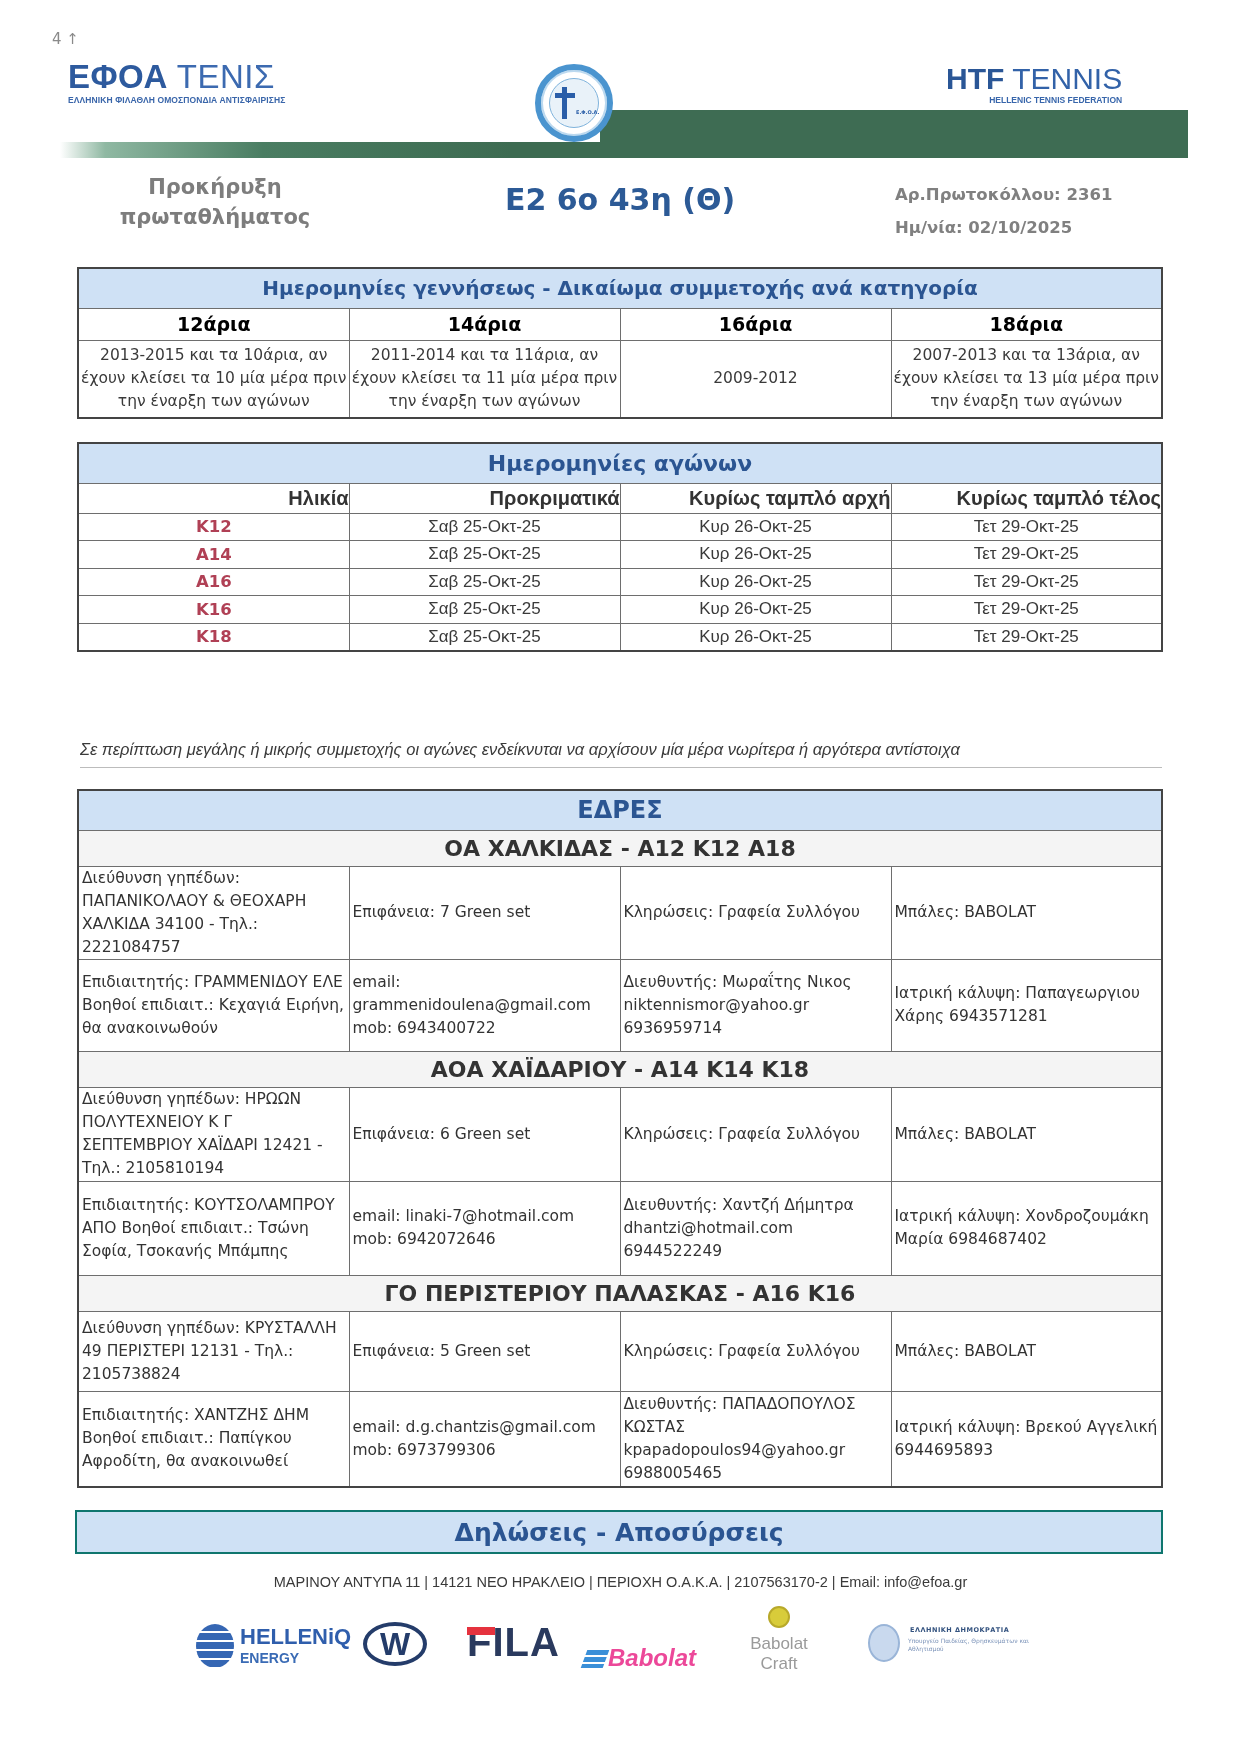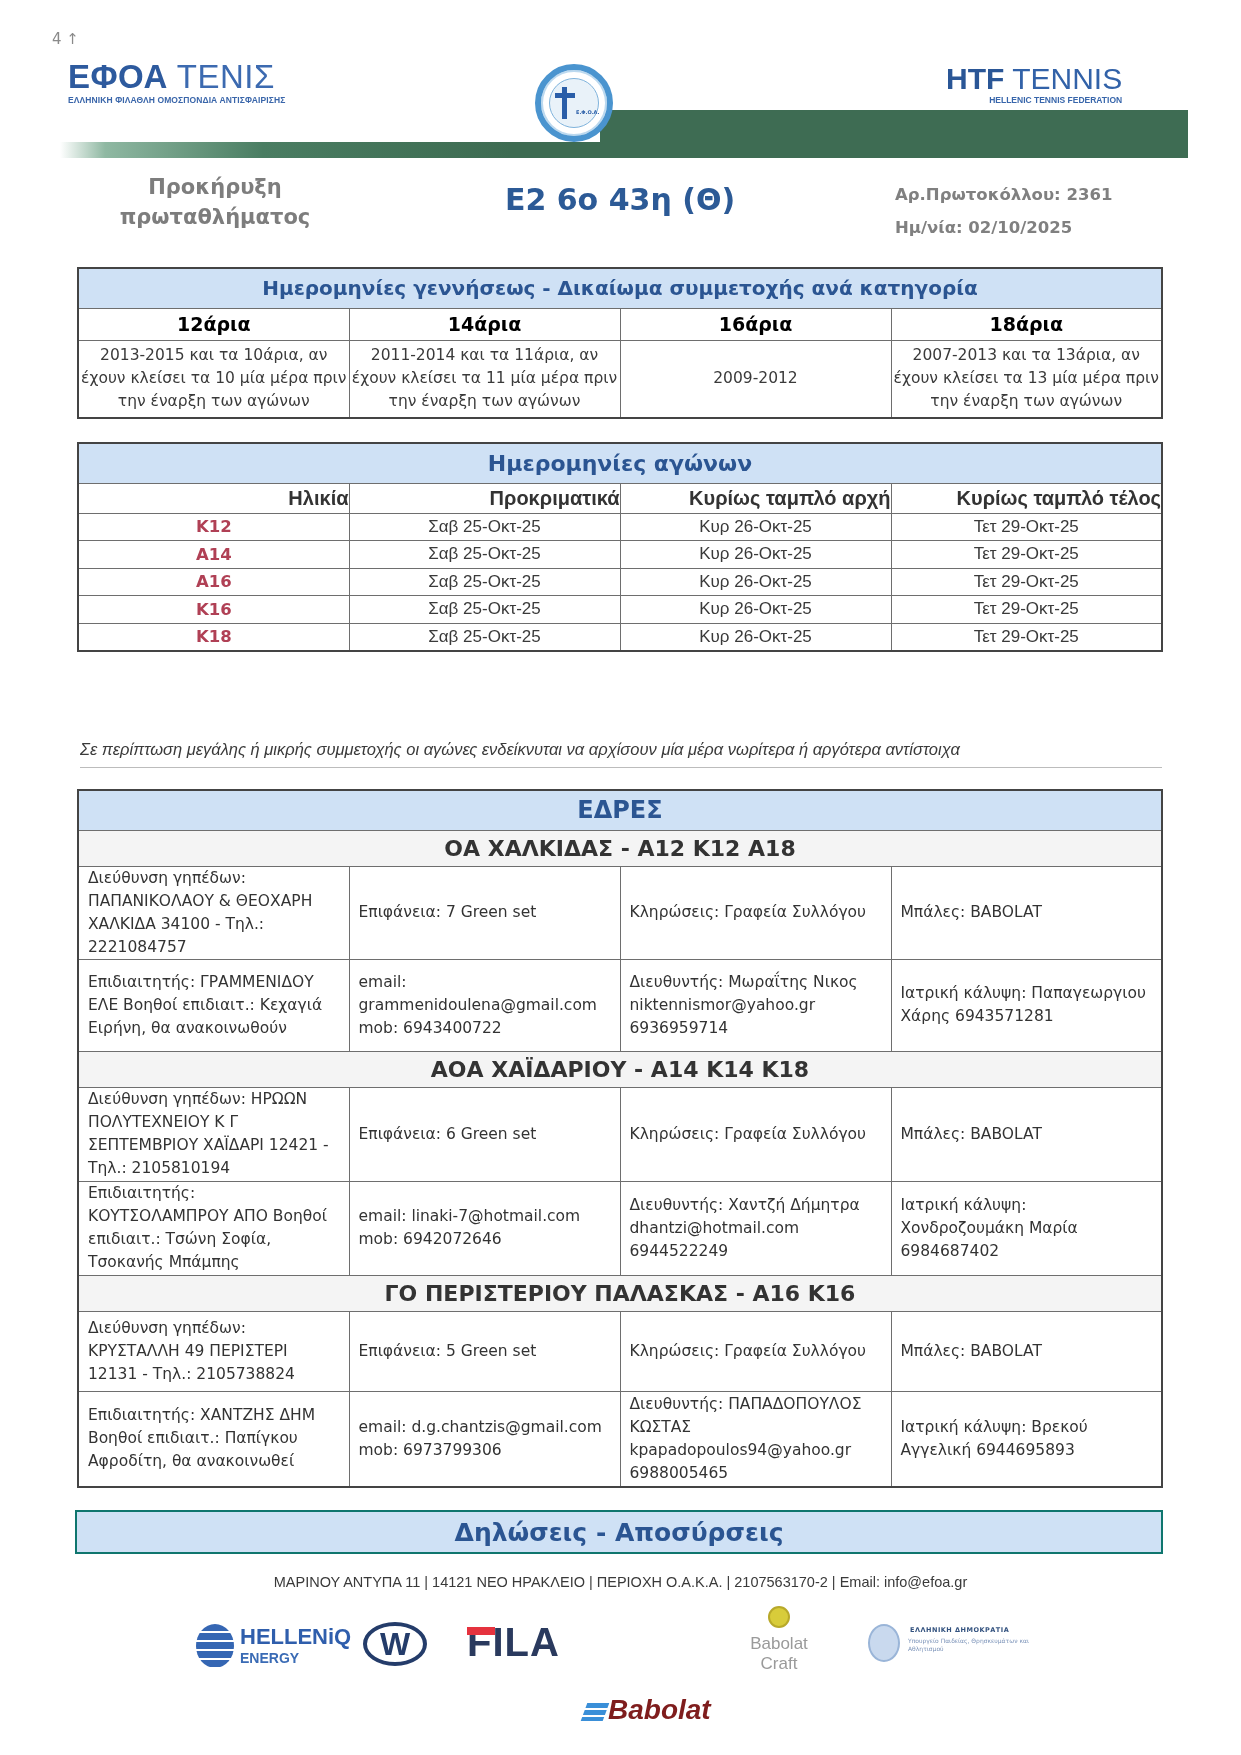--- a/index.html
+++ b/index.html
@@ -53,38 +53,38 @@
   #t2 .row td { height: 27.5px; text-align: center; font-family: "Liberation Sans", sans-serif; font-size: 17px; color: #3a3a3a; }
   #t2 .row td.cat { font-family: "DejaVu Sans", sans-serif; font-weight: 700; font-size: 16.5px; color: #b04055; }
 
   .note { position: absolute; left: 80px; top: 740px; font-family: "Liberation Sans", sans-serif; font-style: italic; font-size: 16.5px; color: #3a3a3a; }
   .note-line { position: absolute; left: 80px; top: 767px; width: 1082px; height: 1px; background: #bcbcbc; }
 
   
   #t3 { left: 77px; top: 789px; width: 1086px; }
   #t3 .band { height: 40px; font-size: 24px; }
   #t3 .venue td { height: 36px; text-align: center; font-size: 22px; font-weight: 700; color: #333; background: #f4f4f4; }
-  #t3 .vrow td { font-size: 15.5px; line-height: 23px; color: #333; padding: 0 9px; vertical-align: middle; }
+  #t3 .vrow td { font-size: 15.5px; line-height: 23px; color: #333; padding: 0 3px; vertical-align: middle; }
 
   
   #t4 { left: 75px; top: 1510px; width: 1088px; }
   #t4 .band { height: 42px; font-size: 25px; border: 2px solid #0f766e; }
 
   .footer-addr { position: absolute; left: 0; width: 1241px; top: 1574px; text-align: center; font-family: "Liberation Sans", sans-serif; font-size: 14.5px; color: #3a3a3a; }
 
   
   .sponsor { position: absolute; }
   .helleniq { left: 196px; top: 1620px; width: 120px; height: 55px; }
   .helleniq .mark { position: absolute; left: 0; top: 4px; width: 38px; height: 44px; border-radius: 50%; background: repeating-linear-gradient(180deg, #3566b3 0 7px, #ffffff 7px 9px); }
   .helleniq .w1 { position: absolute; left: 44px; top: 6px; font-family: "Liberation Sans", sans-serif; font-weight: 700; font-size: 22px; color: #2f5eac; line-height: 1; }
   .helleniq .w2 { position: absolute; left: 44px; top: 30px; font-family: "Liberation Sans", sans-serif; font-weight: 700; font-size: 14px; color: #3a6bb5; }
   .vw { left: 363px; top: 1622px; width: 64px; height: 44px; border-radius: 50%; border: 4px solid #243c6a; text-align: center; font-family: "Liberation Sans", sans-serif; font-weight: 700; font-size: 32px; color: #243c6a; line-height: 36px; }
   .fila { left: 467px; top: 1620px; font-family: "Liberation Sans", sans-serif; font-weight: 900; font-size: 40px; color: #2a3a5e; letter-spacing: 1px; }
   .fila .red { position: absolute; left: 0; top: 7px; width: 28px; height: 8px; background: #e5323e; }
-  .babolat { left: 584px; top: 1694px; font-family: "Liberation Sans", sans-serif; font-weight: 900; font-style: italic; font-size: 28px; color: #7f1d1d; }
+  .babolat { left: 584px; top: 1644px; font-family: "Liberation Sans", sans-serif; font-weight: 900; font-style: italic; font-size: 24px; color: #ec4899; }
   .babolat .stripe { display: inline-block; width: 22px; height: 18px; margin-right: 2px; background: repeating-linear-gradient(180deg, #3a8fd8 0 5px, transparent 5px 7px); transform: skewX(-20deg); vertical-align: -2px; }
   .tcraft { left: 734px; top: 1606px; width: 90px; text-align: center; }
   .tcraft .ball { width: 22px; height: 22px; border-radius: 50%; background: #d8cc3a; margin: 0 auto; border: 2px solid #b8a92a; }
   .tcraft .name { font-family: "Liberation Sans", sans-serif; font-size: 17px; color: #9a9a9a; margin-top: 6px; }
   .gov { left: 868px; top: 1624px; width: 180px; height: 40px; }
   .gov .crest { position: absolute; left: 0; top: 0; width: 32px; height: 38px; border-radius: 50%; background: #c9d9ee; border: 2px solid #9ab5d8; }
   .gov .l1 { position: absolute; left: 42px; top: 2px; font-size: 6.5px; font-weight: 700; color: #33527f; letter-spacing: 0.5px; }
   .gov .l2 { position: absolute; left: 40px; top: 13px; font-size: 6px; color: #7a92b8; width: 140px; line-height: 8px; }
 </style>
 </head>

